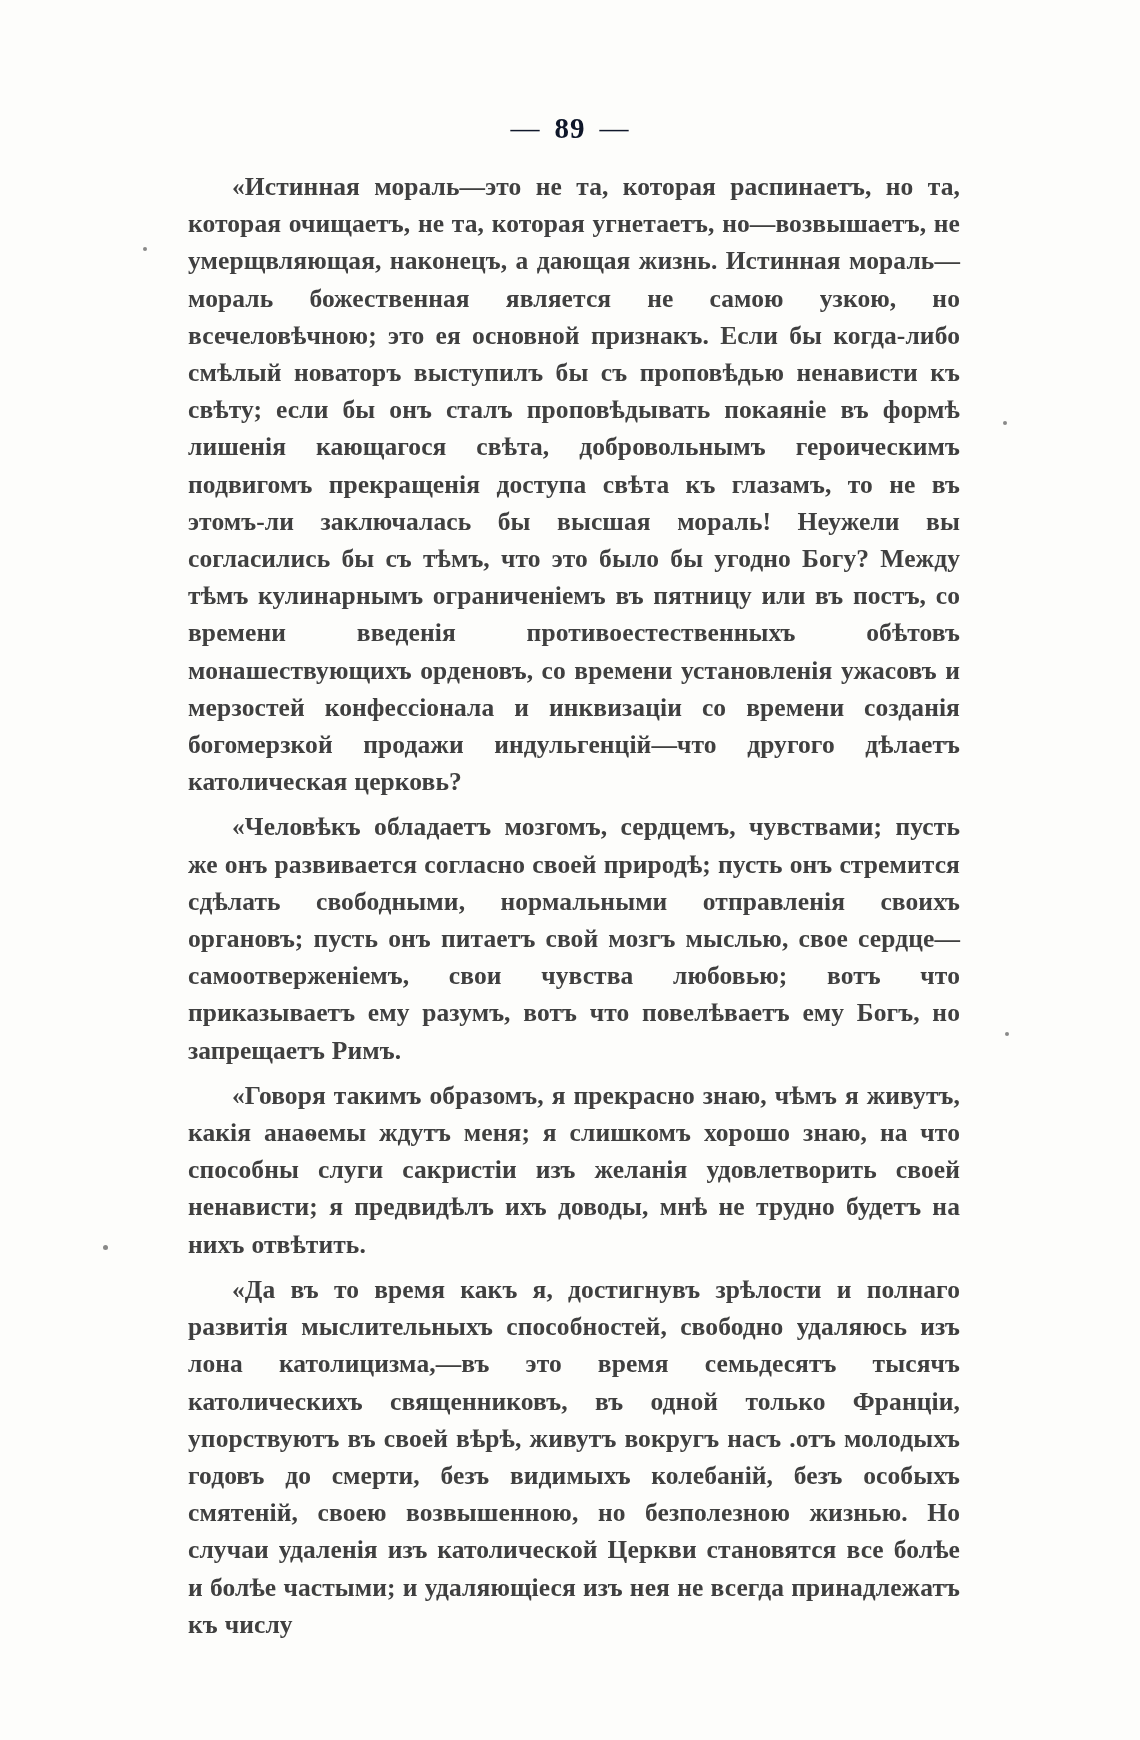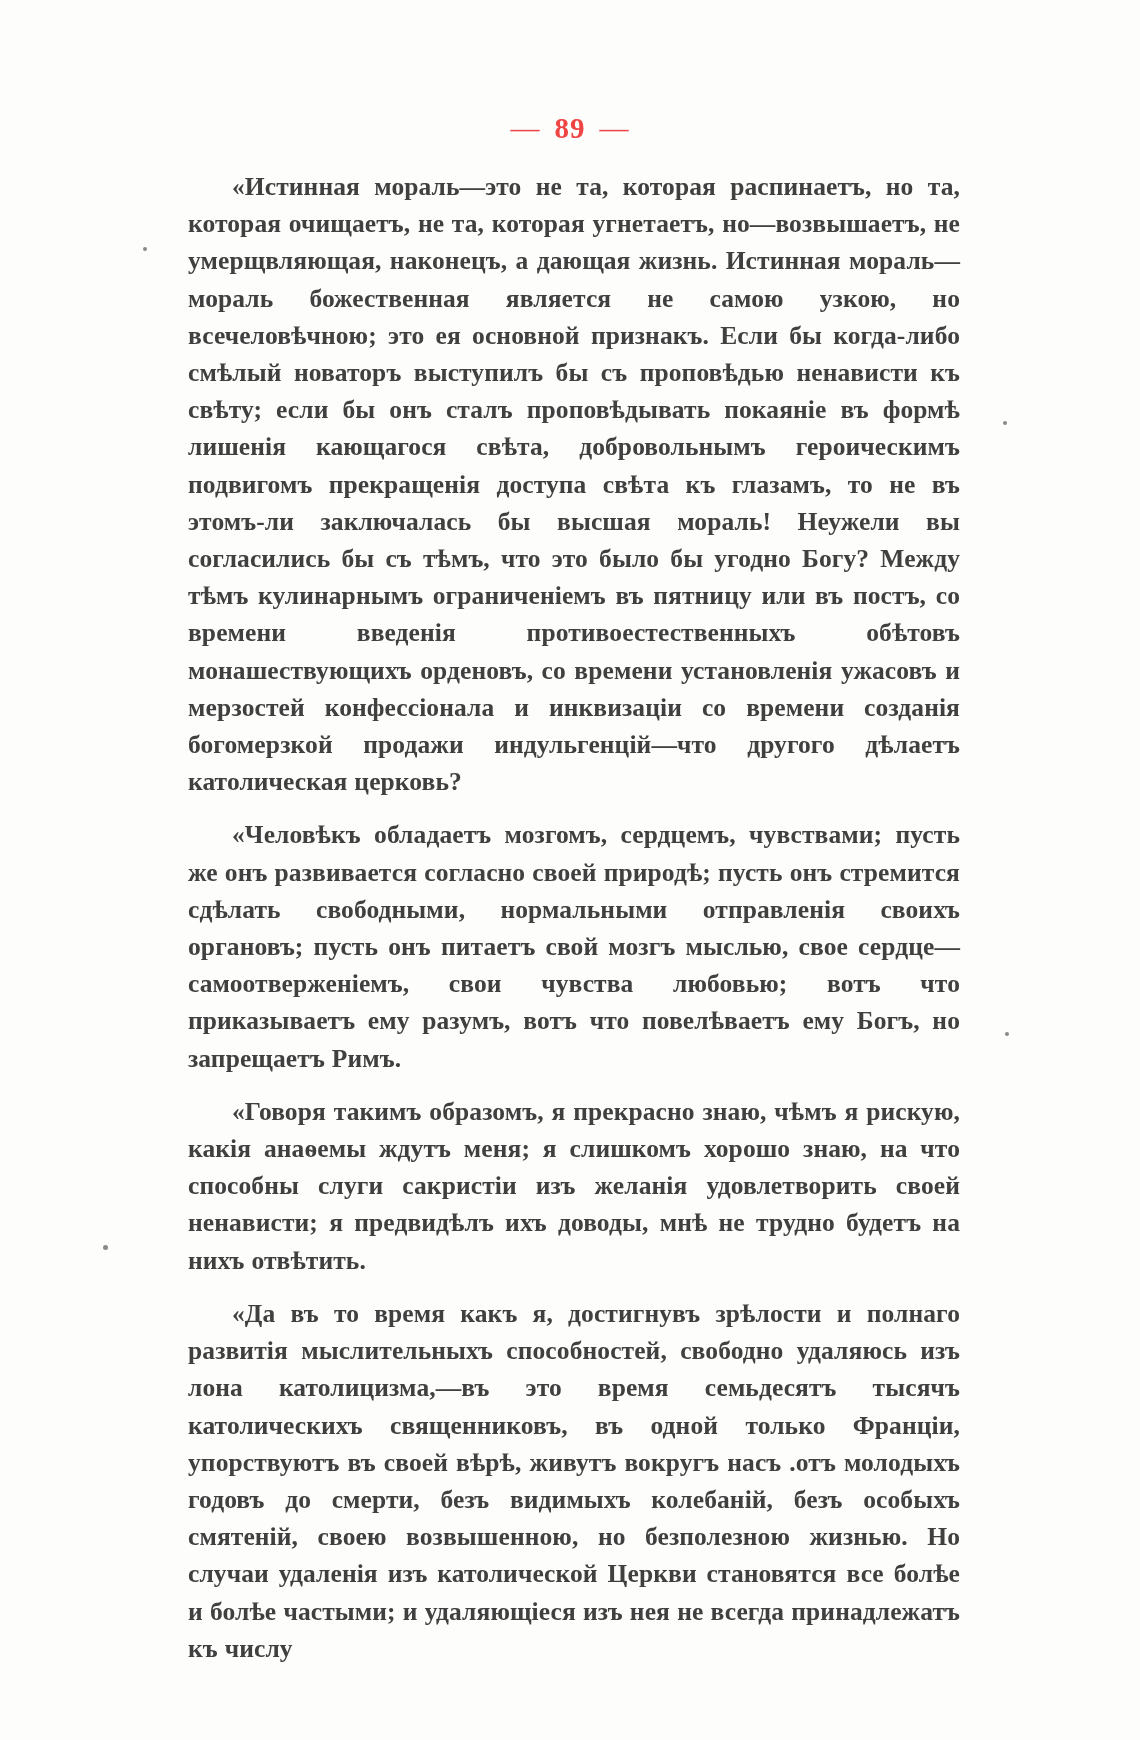--- a/index.html
+++ b/index.html
@@ -24,21 +24,21 @@
   }
   .page-header {
     position: absolute;
     top: 112px;
     left: 0;
     width: 1140px;
     text-align: center;
     font-size: 29px;
     letter-spacing: 1px;
     font-weight: 700;
-    color: #ef4444;
+    color: #0f172a;
   }
   .page-header .dash {
     display: inline-block;
     padding: 0 14px;
     font-weight: 400;
   }
   .body-text {
     position: absolute;
     top: 168px;
     left: 188px;
@@ -49,42 +49,42 @@
     font-size: 25.5px;
     line-height: 37.2px;
     text-align: justify;
     text-align-last: left;
     text-indent: 44px;
     font-weight: 600;
     letter-spacing: 0.1px;
     word-spacing: 0.5px;
     color: #404040;
   }
-  p + p { margin-top: 16px; }
+  p + p { margin-top: 8px; }
   
   .speck {
     position: absolute;
     background: #2a2a2a;
     opacity: 0.55;
     border-radius: 50%;
   }
 </style>
 </head>
 <body>
 
 <div class="page">
 
   <div class="page-header">
     <span class="dash">—</span><span>89</span><span class="dash">—</span>
   </div>
 
   <div class="body-text">
     <p>«Истинная мораль—это не та, которая распинаетъ, но та, которая очищаетъ, не та, которая угнетаетъ, но—возвышаетъ, не умерщвляющая, наконецъ, а дающая жизнь. Истинная мораль—мораль божественная является не самою узкою, но всечеловѣчною; это ея основной признакъ. Если бы когда-либо смѣлый новаторъ выступилъ бы съ проповѣдью ненависти къ свѣту; если бы онъ сталъ проповѣдывать покаяніе въ формѣ лишенія кающагося свѣта, добровольнымъ героическимъ подвигомъ прекращенія доступа свѣта къ глазамъ, то не въ этомъ-ли заключалась бы высшая мораль! Неужели вы согласились бы съ тѣмъ, что это было бы угодно Богу? Между тѣмъ кулинарнымъ ограниченіемъ въ пятницу или въ постъ, со времени введенія противоестественныхъ обѣтовъ монашествующихъ орденовъ, со времени установленія ужасовъ и мерзостей конфессіонала и инквизаціи со времени созданія богомерзкой продажи индульгенцій—что другого дѣлаетъ католическая церковь?</p>
     <p>«Человѣкъ обладаетъ мозгомъ, сердцемъ, чувствами; пусть же онъ развивается согласно своей природѣ; пусть онъ стремится сдѣлать свободными, нормальными отправленія своихъ органовъ; пусть онъ питаетъ свой мозгъ мыслью, свое сердце—самоотверженіемъ, свои чувства любовью; вотъ что приказываетъ ему разумъ, вотъ что повелѣваетъ ему Богъ, но запрещаетъ Римъ.</p>
-    <p>«Говоря такимъ образомъ, я прекрасно знаю, чѣмъ я рискую, какія анаѳемы ждутъ меня; я слишкомъ хорошо знаю, на что способны слуги сакристіи изъ желанія удовлетворить своей ненависти; я предвидѣлъ ихъ доводы, мнѣ не трудно будетъ на нихъ отвѣтить.</p>
+    <p>«Говоря такимъ образомъ, я прекрасно знаю, чѣмъ я живутъ, какія анаѳемы ждутъ меня; я слишкомъ хорошо знаю, на что способны слуги сакристіи изъ желанія удовлетворить своей ненависти; я предвидѣлъ ихъ доводы, мнѣ не трудно будетъ на нихъ отвѣтить.</p>
     <p>«Да въ то время какъ я, достигнувъ зрѣлости и полнаго развитія мыслительныхъ способностей, свободно удаляюсь изъ лона католицизма,—въ это время семьдесятъ тысячъ католическихъ священниковъ, въ одной только Франціи, упорствуютъ въ своей вѣрѣ, живутъ вокругъ насъ .отъ молодыхъ годовъ до смерти, безъ видимыхъ колебаній, безъ особыхъ смятеній, своею возвышенною, но безполезною жизнью. Но случаи удаленія изъ католической Церкви становятся все болѣе и болѣе частыми; и удаляющіеся изъ нея не всегда принадлежатъ къ числу</p>
   </div>
 
   <span class="speck" style="left:143px; top:247px; width:4px; height:4px;"></span>
   <span class="speck" style="left:1003px; top:421px; width:4px; height:4px;"></span>
   <span class="speck" style="left:1005px; top:1032px; width:4px; height:4px;"></span>
   <span class="speck" style="left:103px; top:1245px; width:5px; height:5px;"></span>
 
 </div>
 

